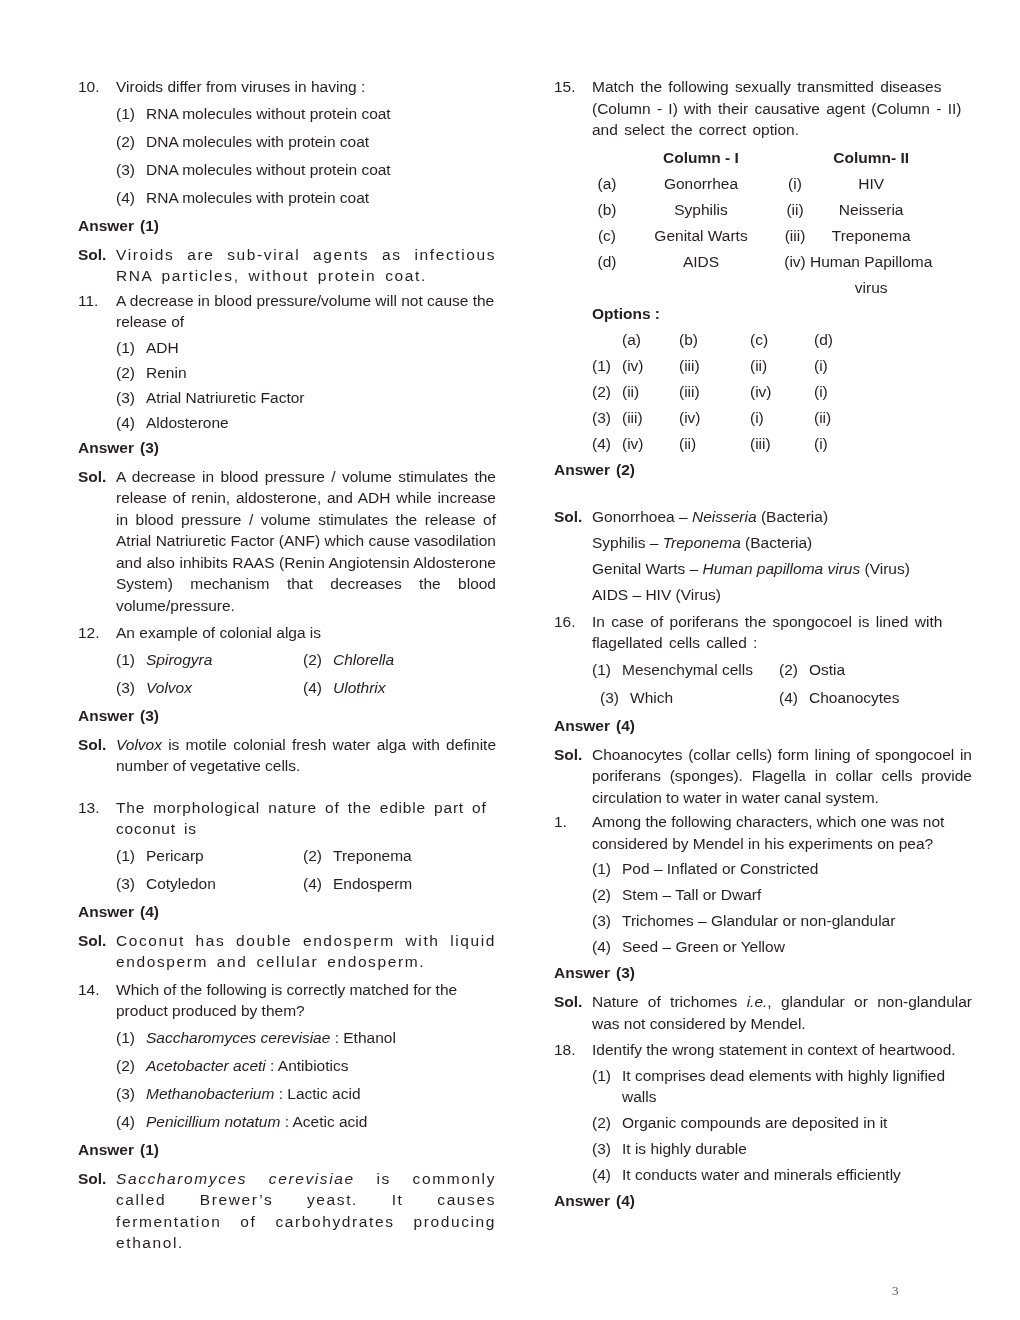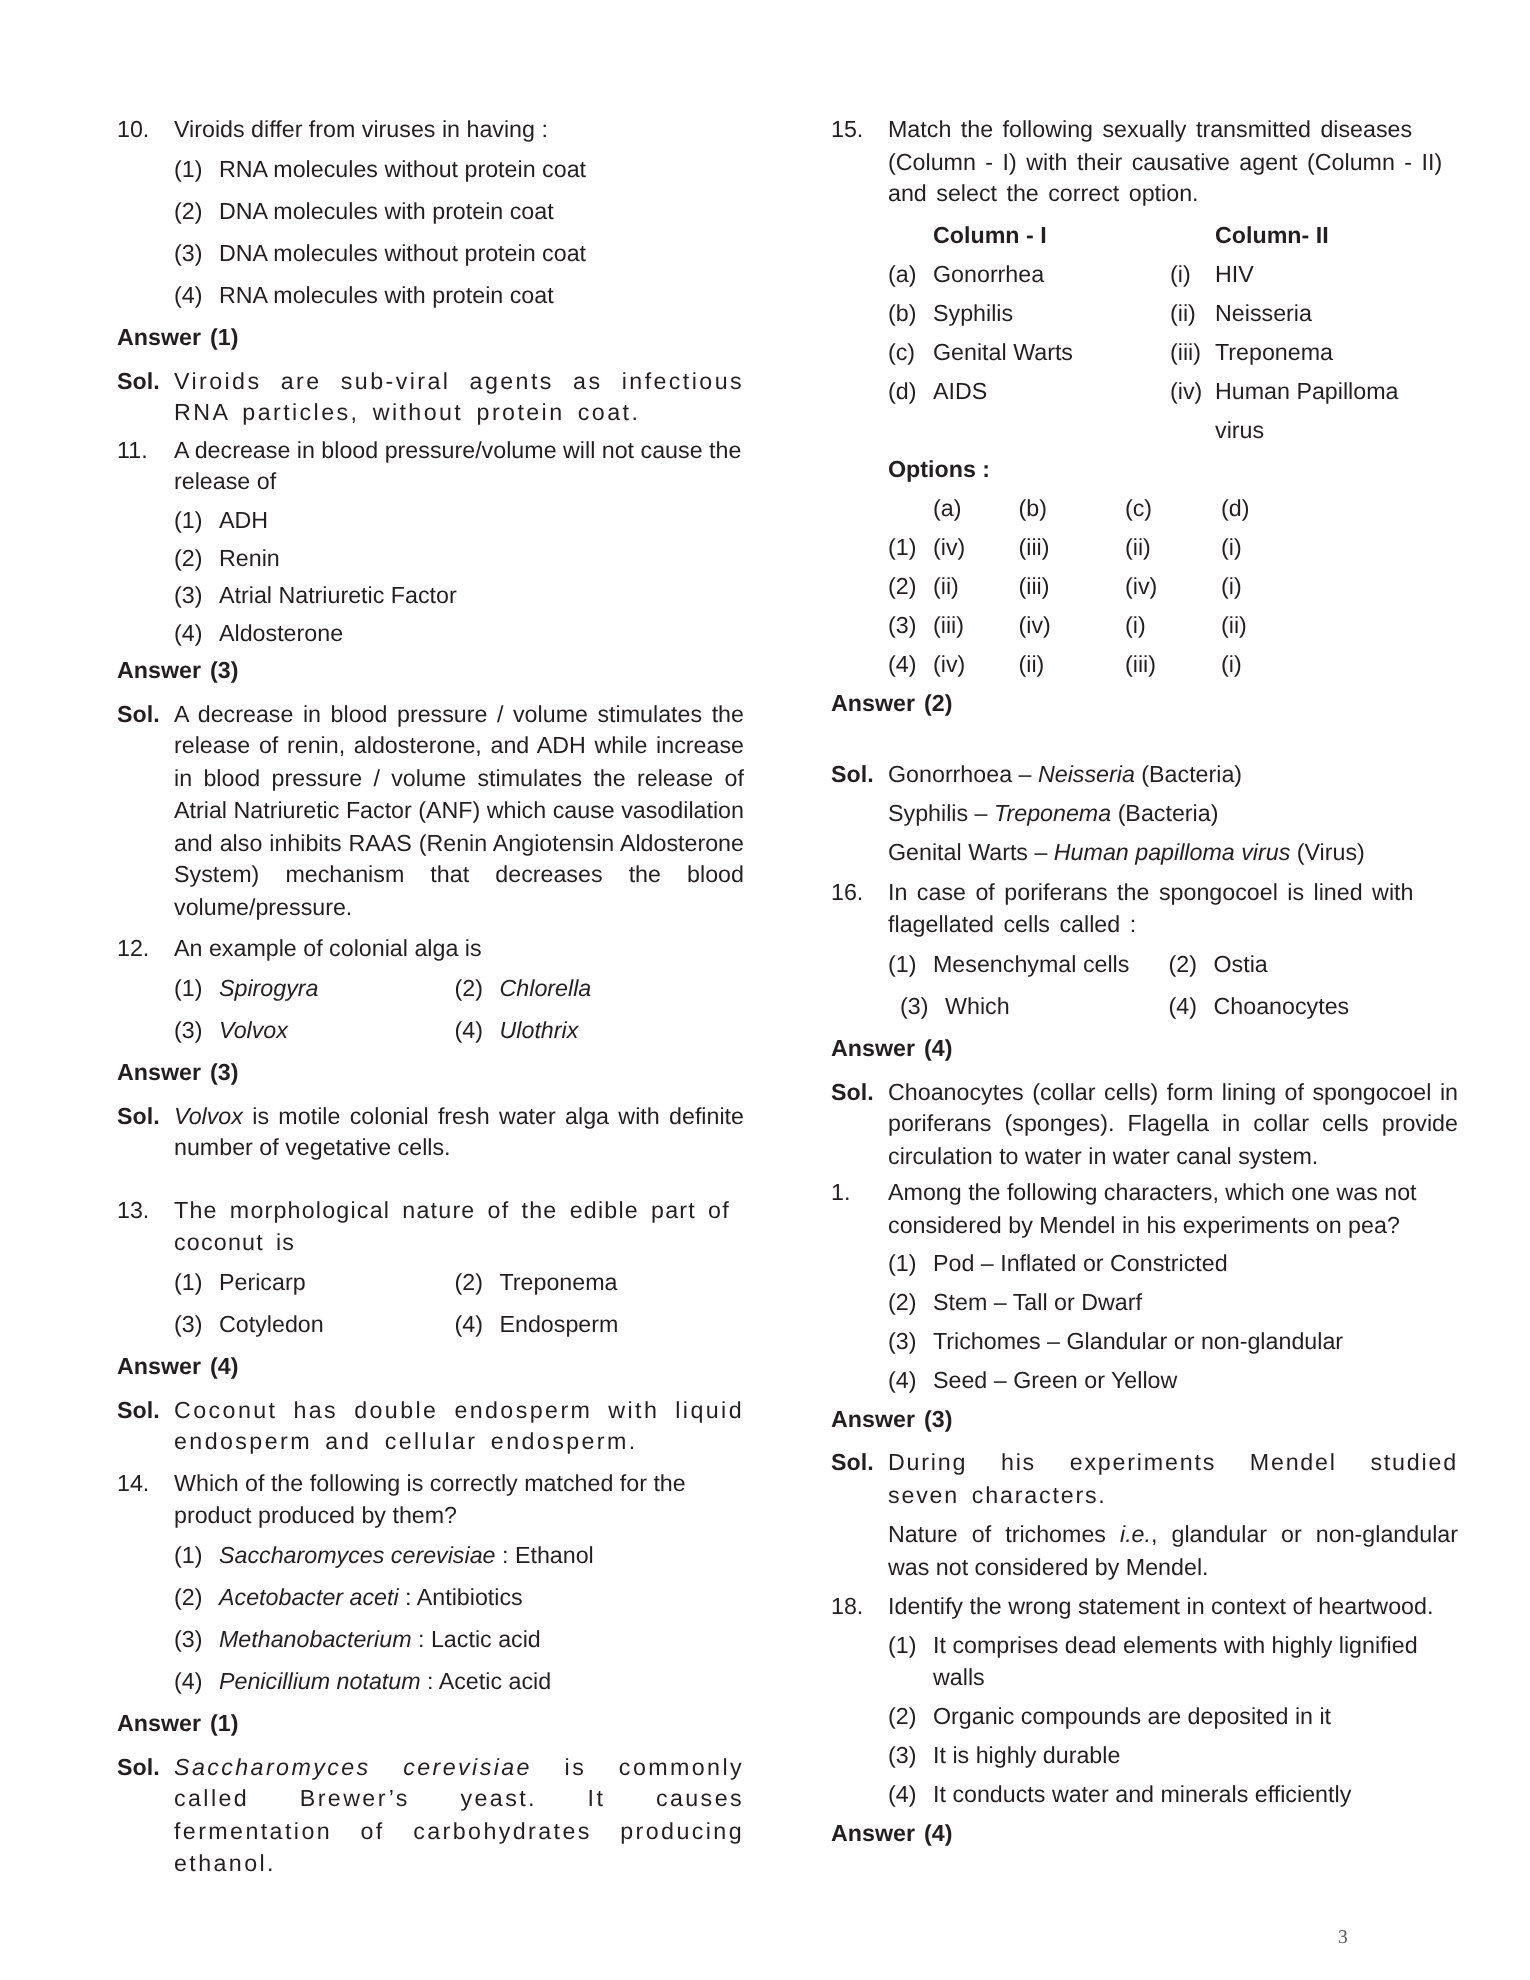--- a/index.html
+++ b/index.html
@@ -17,21 +17,21 @@
   .sol{position:relative;padding-left:38px;line-height:21.5px;margin-bottom:3px;text-align:justify;}
   .sol .lbl{position:absolute;left:0;top:0;font-weight:bold;}
   .sol p{margin:0 0 5px;}
   .two{display:flex;margin:5px 0 7px 38px;line-height:21px;}
   .two > div{position:relative;padding-left:30px;}
   .two > div .onum{position:absolute;left:0;top:0;}
   .two .c1{width:157px;}
   i, .it{}
   .spread{letter-spacing:1.6px;word-spacing:3px;}
   table{border-collapse:collapse;}
-  .match td{padding:0;line-height:26px;vertical-align:top;}
+  .match td{padding:0;line-height:26px;vertical-align:top;text-align:center;}
   .opts td{padding:0;line-height:26px;}
   .pagenum{position:absolute;left:892px;top:1283px;font-family:"Liberation Serif",serif;font-size:13px;color:#555;}
 </style>
 </head>
 <body>
 
 <div class="col left">
 
   <div>
     <div class="q"><span class="num">10.</span><span>Viroids differ from viruses in having :</span></div>
@@ -175,20 +175,21 @@
             <td>(i)</td>
       </tr>
     </tbody>
       </table>
     <div class="ans" style="margin:0 0 21px;line-height:26px"><span style="margin:0">Answer</span><span>(2)</span></div>
     <div class="sol" style="line-height:26px">
       <span class="lbl">Sol.</span>
       <div><span>Gonorrhoea – </span><i>Neisseria</i><span> (Bacteria)</span></div>
       <div><span>Syphilis – </span><i>Treponema</i><span> (Bacteria)</span></div>
       <div><span>Genital Warts – </span><i>Human papilloma virus</i><span> (Virus)</span></div>
+      <div><span>AIDS – HIV (Virus)</span></div>
     </div>
   </div>
 
   <div>
     <div class="q" style="word-spacing:2px"><span class="num">16.</span><span>In case of poriferans the spongocoel is lined with flagellated cells called :</span></div>
     <div class="two">
       <div class="c1" style="width:157px"><span class="onum">(1)</span><span>Mesenchymal cells</span></div>
       <div><span class="onum">(2)</span><span>Ostia</span></div>
     </div>
     <div class="two">
@@ -201,21 +202,20 @@
 
   <div>
     <div class="q"><span class="num">1.</span><span>Among the following characters, which one was not considered by Mendel in his experiments on pea?</span></div>
     <div class="opt" style="margin:4px 0 5px 38px"><span class="onum">(1)</span><span>Pod – Inflated or Constricted</span></div>
     <div class="opt" style="margin:4px 0 5px 38px"><span class="onum">(2)</span><span>Stem – Tall or Dwarf</span></div>
     <div class="opt" style="margin:4px 0 5px 38px"><span class="onum">(3)</span><span>Trichomes – Glandular or non-glandular</span></div>
     <div class="opt" style="margin:4px 0 5px 38px"><span class="onum">(4)</span><span>Seed – Green or Yellow</span></div>
     <div class="ans"><span style="margin:0">Answer</span><span>(3)</span></div>
     <div class="sol">
       <span class="lbl">Sol.</span>
-      <p class="spread" style="letter-spacing:1.2px">During his experiments Mendel studied seven characters.</p>
       <p><span>Nature of trichomes </span><i>i.e.</i><span>, glandular or non-glandular was not considered by Mendel.</span></p>
     </div>
   </div>
 
   <div>
     <div class="q"><span class="num">18.</span><span>Identify the wrong statement in context of heartwood.</span></div>
     <div class="opt" style="margin:4px 0 5px 38px"><span class="onum">(1)</span><span>It comprises dead elements with highly lignified walls</span></div>
     <div class="opt" style="margin:4px 0 5px 38px"><span class="onum">(2)</span><span>Organic compounds are deposited in it</span></div>
     <div class="opt" style="margin:4px 0 5px 38px"><span class="onum">(3)</span><span>It is highly durable</span></div>
     <div class="opt" style="margin:4px 0 5px 38px"><span class="onum">(4)</span><span>It conducts water and minerals efficiently</span></div>

